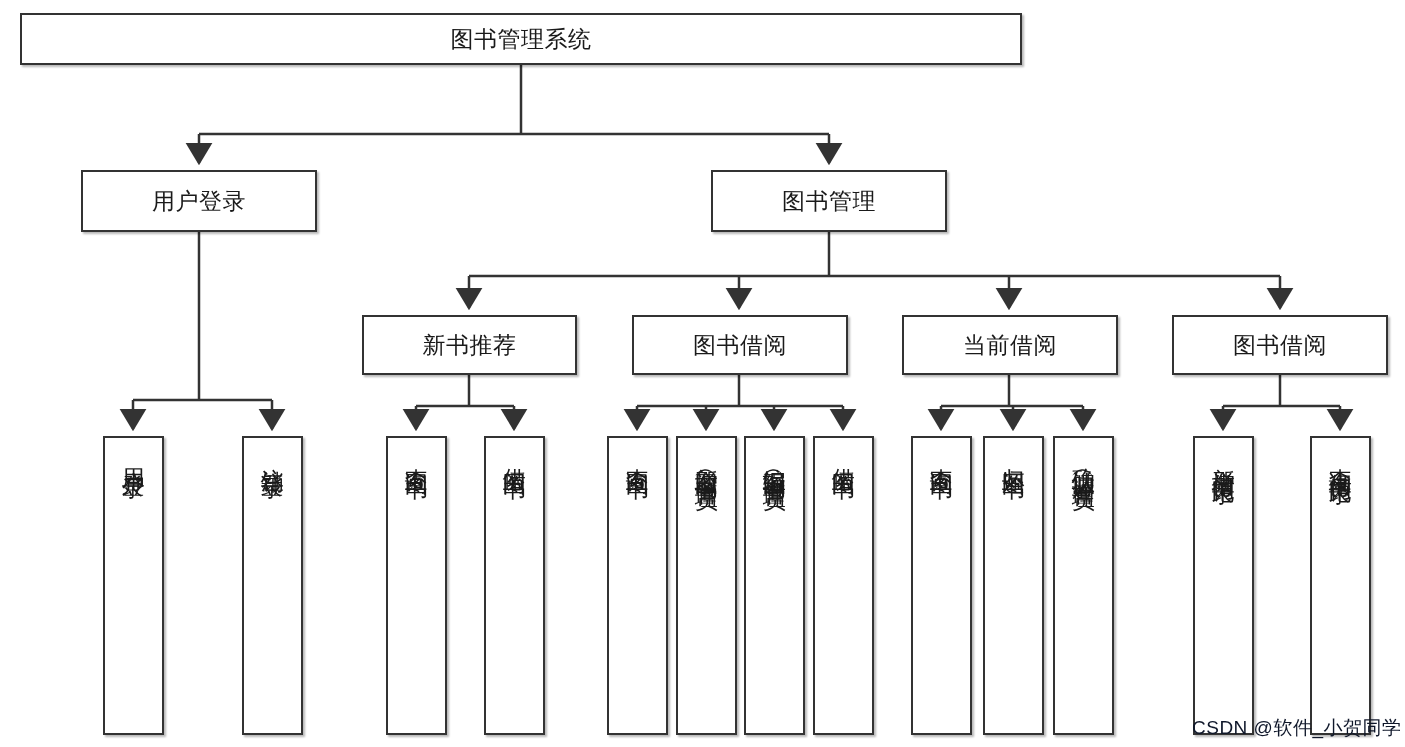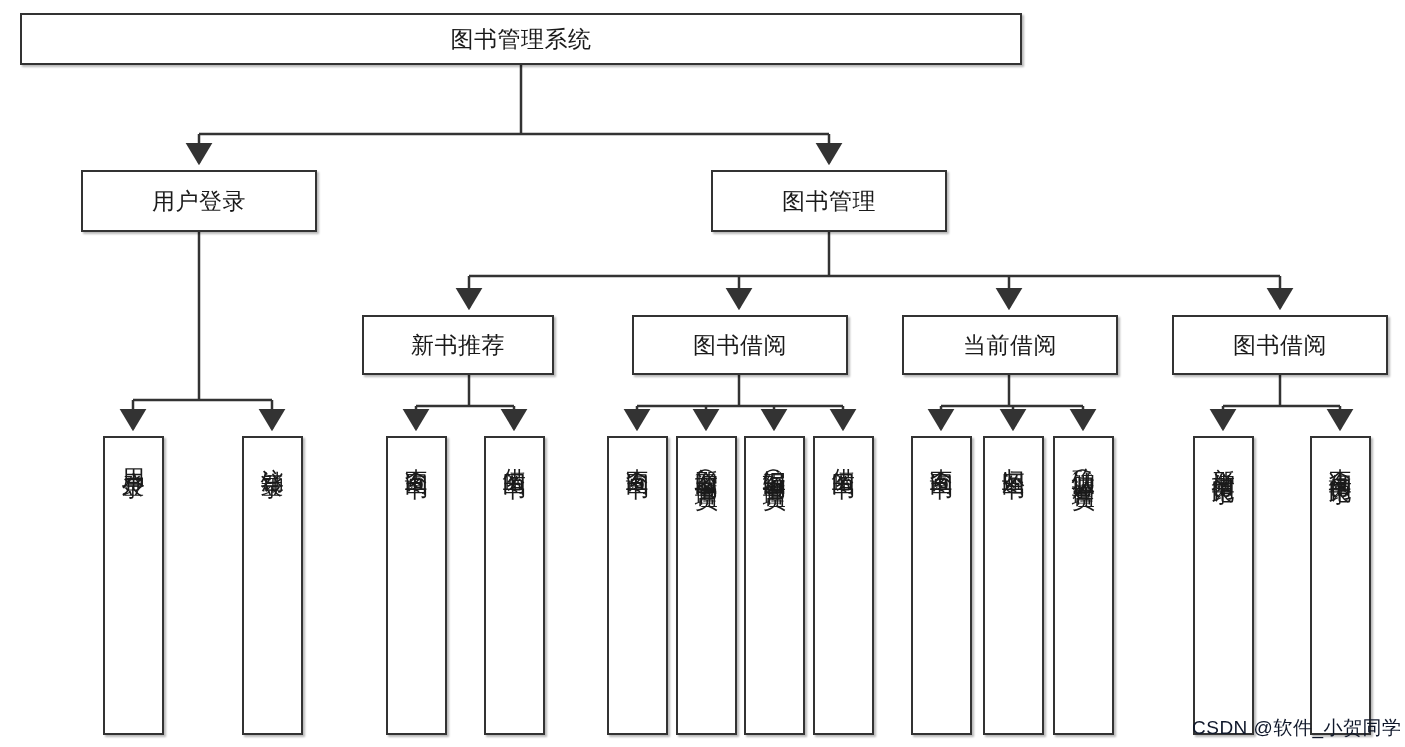--- a/index.html
+++ b/index.html
@@ -145,21 +145,21 @@
     <span class="label">图书管理系统</span>
   </div>
 
   <div class="node horiz" style="left:81px; top:170px; width:236px; height:62px;">
     <span class="label">用户登录</span>
   </div>
   <div class="node horiz" style="left:711px; top:170px; width:236px; height:62px;">
     <span class="label">图书管理</span>
   </div>
 
-  <div class="node horiz" style="left:362px; top:315px; width:192px; height:60px;">
+  <div class="node horiz" style="left:362px; top:315px; width:215px; height:60px;">
     <span class="label">新书推荐</span>
   </div>
   <div class="node horiz" style="left:902px; top:315px; width:216px; height:60px;">
     <span class="label">当前借阅</span>
   </div>
   <div class="node horiz" style="left:632px; top:315px; width:216px; height:60px;">
     <span class="label">图书借阅</span>
   </div>
   <div class="node horiz" style="left:1172px; top:315px; width:216px; height:60px;">
     <span class="label">图书借阅</span>

